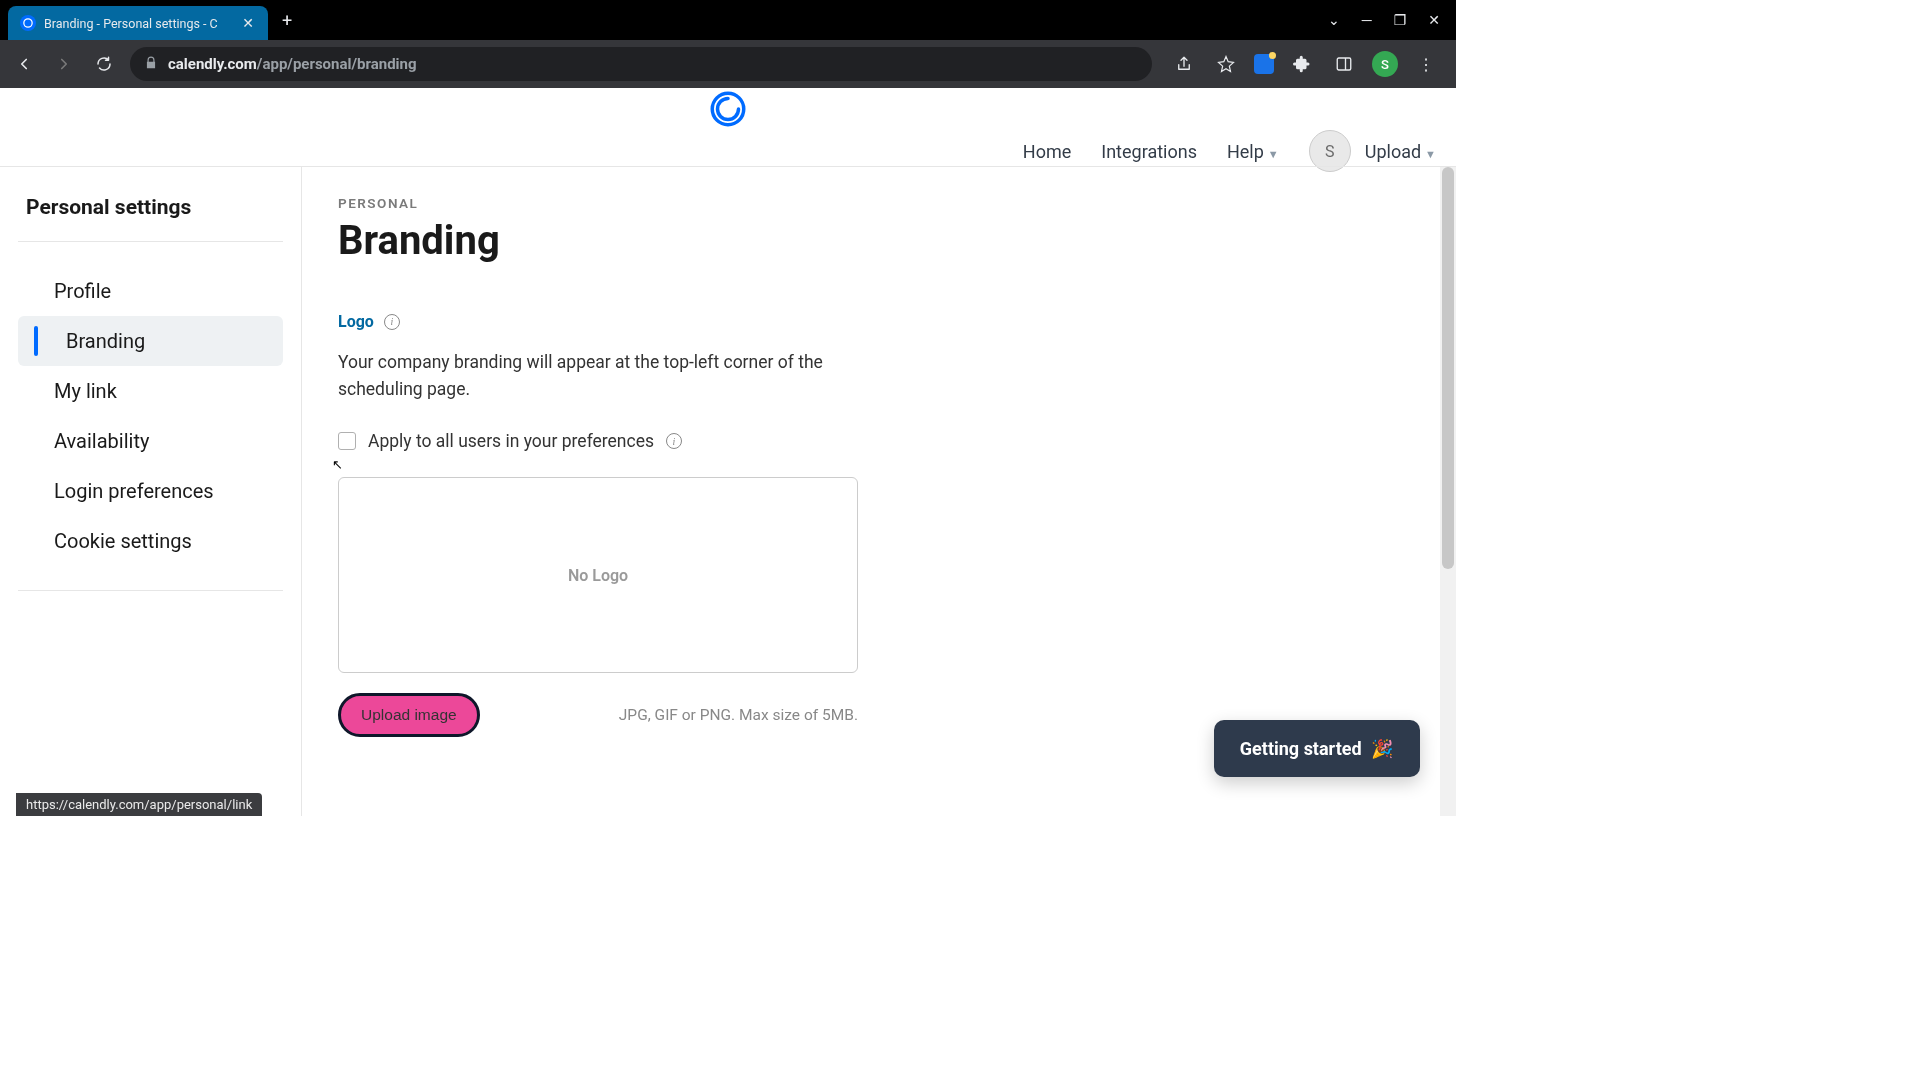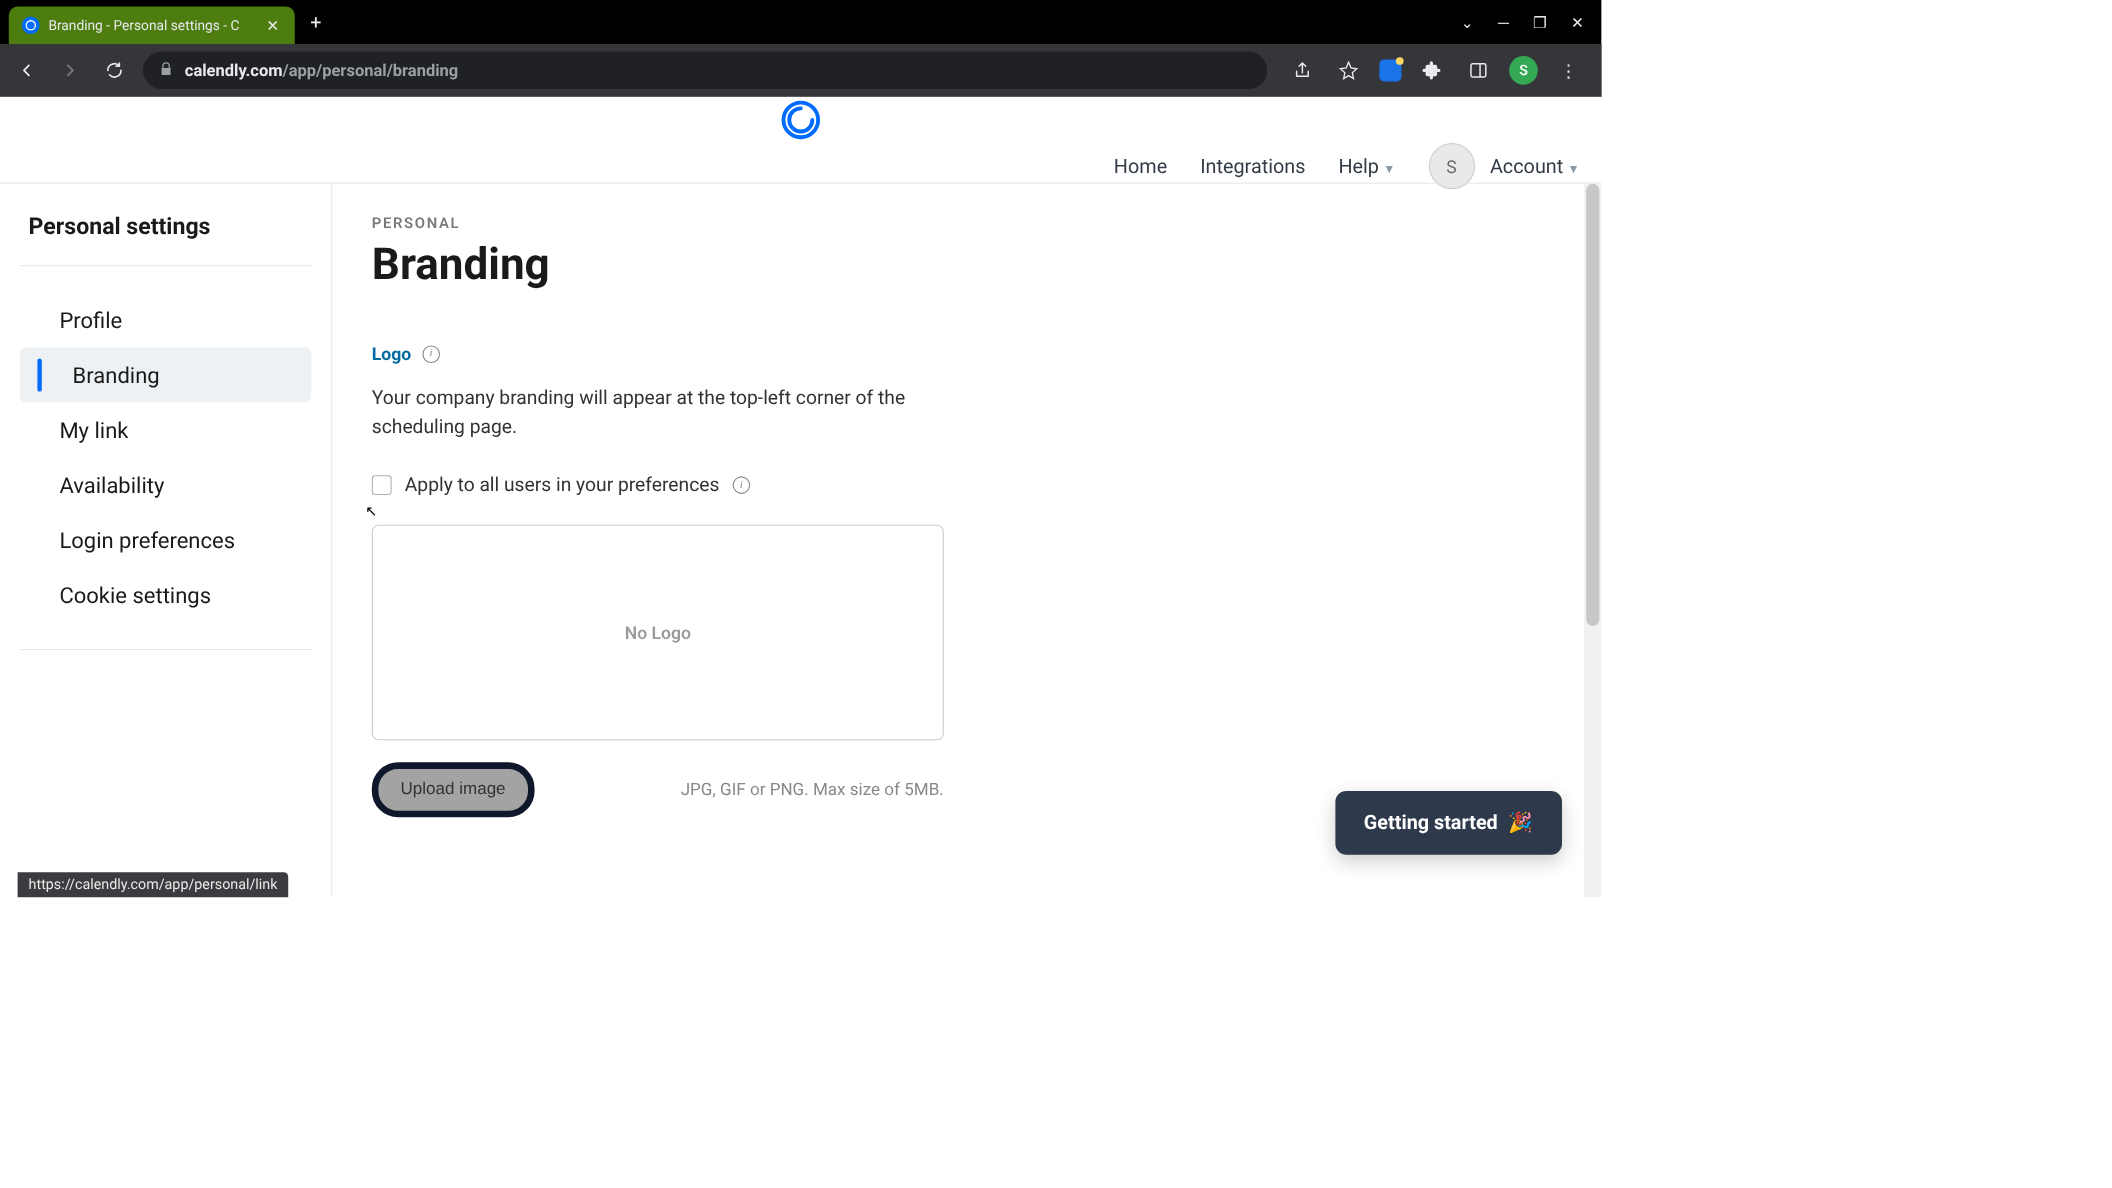--- a/index.html
+++ b/index.html
@@ -1,21 +1,21 @@
 <!DOCTYPE html>
 <html><head>
   <meta charset="utf-8">
   <style>
     * { margin: 0; padding: 0; box-sizing: border-box; }
     body { font-family: -apple-system, BlinkMacSystemFont, "Segoe UI", Roboto, Helvetica, Arial, sans-serif; width: 1456px; height: 816px; overflow: hidden; background: #fff; }
     
     
     .browser-chrome { background: #000; }
     .tab-bar { display: flex; align-items: center; height: 40px; padding-left: 8px; }
-    .tab { display: flex; align-items: center; background: #4d7c0f; border-radius: 8px 8px 0 0; height: 34px; padding: 0 12px; margin-top: 6px; width: 260px; color: #e8eaed; font-size: 12.5px; gap: 8px; }
+    .tab { display: flex; align-items: center; background: #0369a1; border-radius: 8px 8px 0 0; height: 34px; padding: 0 12px; margin-top: 6px; width: 260px; color: #e8eaed; font-size: 12.5px; gap: 8px; }
     .tab-favicon { width: 16px; height: 16px; border-radius: 50%; background: #006bff; display: flex; align-items: center; justify-content: center; }
     .tab-favicon svg { width: 10px; height: 10px; }
     .tab-title { flex: 1; white-space: nowrap; overflow: hidden; text-overflow: ellipsis; color: #e8eaed; }
     .tab-close { color: #e8eaed; font-size: 14px; cursor: pointer; width: 16px; text-align: center; }
     .new-tab { color: #e8eaed; font-size: 18px; margin-left: 14px; cursor: pointer; }
     .window-controls { margin-left: auto; display: flex; align-items: center; gap: 22px; padding-right: 16px; color: #e8eaed; }
     .win-ctrl { font-size: 14px; cursor: pointer; }
     .chevron-down-win { font-size: 14px; }
     
     .toolbar { display: flex; align-items: center; height: 48px; background: #35363a; padding: 0 10px; gap: 12px; }
@@ -56,21 +56,21 @@
     .section { margin-top: 48px; max-width: 520px; }
     .section-label-row { display: flex; align-items: center; gap: 10px; }
     .section-label { font-size: 16px; font-weight: 700; color: #0369a1; }
     .info-icon { width: 16px; height: 16px; border: 1.3px solid #888; border-radius: 50%; display: flex; align-items: center; justify-content: center; font-size: 10px; color: #888; cursor: pointer; font-family: Georgia, serif; font-style: italic; }
     .section-desc { margin-top: 18px; font-size: 17.5px; line-height: 1.55; color: #333; }
     .checkbox-row { display: flex; align-items: center; gap: 12px; margin-top: 28px; }
     .checkbox { width: 18px; height: 18px; border: 1.5px solid #b0b0b0; border-radius: 3px; cursor: pointer; }
     .checkbox-label { font-size: 17.5px; color: #333; }
     .logo-box { margin-top: 26px; border: 1px solid #ccc; border-radius: 6px; height: 196px; display: flex; align-items: center; justify-content: center; font-size: 16px; color: #9a9a9a; font-weight: 600; }
     .upload-row { display: flex; align-items: center; margin-top: 20px; gap: 20px; }
-    .upload-btn { border: 6px solid #0f172a; border-radius: 24px; padding: 10px 20px; font-size: 15.5px; color: #333; background: #a3a3a3; cursor: pointer; }
+    .upload-btn { border: 3px solid #0f172a; border-radius: 24px; padding: 10px 20px; font-size: 15.5px; color: #333; background: #ec4899; cursor: pointer; }
     .upload-hint { margin-left: auto; font-size: 15.5px; color: #888; }
     
     .getting-started { position: absolute; right: 36px; bottom: 39px; background: #2e3a4c; color: #fff; border-radius: 10px; padding: 18px 26px; font-size: 18px; font-weight: 700; display: flex; align-items: center; gap: 10px; cursor: pointer; box-shadow: 0 6px 18px rgba(0,0,0,.2); }
     
     .status-bar { position: absolute; bottom: 0; left: 16px; background: #3b3c3f; color: #eaeaea; font-size: 13px; padding: 4px 10px; border-top-right-radius: 4px; }
     
     .scrollbar-track { position: absolute; right: 0; top: 0; bottom: 0; width: 16px; background: #f1f1f1; }
     .scrollbar-thumb { position: absolute; left: 2px; right: 2px; top: 0; height: 62%; background: #c7c7c7; border-radius: 6px; }
     
     .cursor-arrow { position: absolute; left: 332px; top: 290px; font-size: 13px; color: #000; pointer-events: none; }
@@ -155,21 +155,21 @@
           <circle cx="24" cy="24" r="18" fill="none" stroke="#006bff" stroke-width="4"></circle>
           <path d="M24 12a12 12 0 1 0 12 12" fill="none" stroke="#006bff" stroke-width="4" stroke-linecap="round"></path>
         </svg>
     </span>
     <div class="header-nav">
       <span class="header-link">Home</span>
       <span class="header-link">Integrations</span>
       <span class="header-link"><span>Help</span><span class="dropdown-caret">▼</span></span>
       <div class="account-group">
         <span class="user-badge">S</span>
-        <span class="header-link"><span>Account</span><span class="dropdown-caret">▼</span></span>
+        <span class="header-link"><span>Upload</span><span class="dropdown-caret">▼</span></span>
       </div>
     </div>
   </div>
 
   <div class="app-body">
     <div class="sidebar">
       <div class="sidebar-title">Personal settings</div>
       <div class="sidebar-divider"></div>
       <div class="sidebar-item">Profile</div>
       <div class="sidebar-item active">Branding</div>

